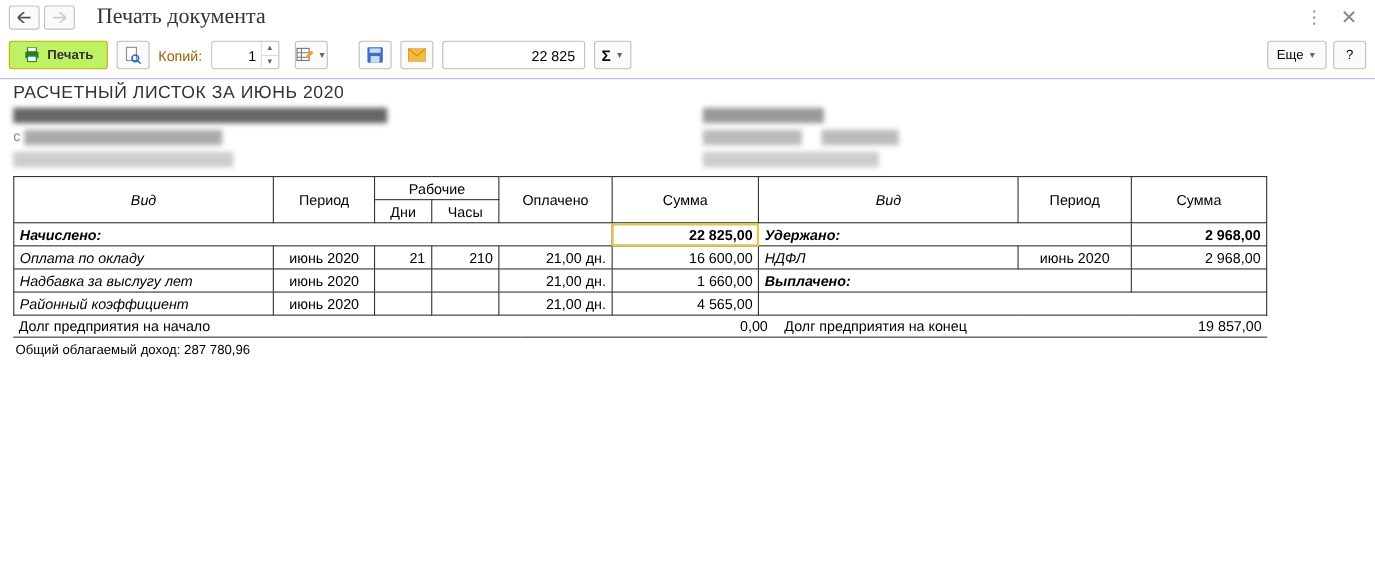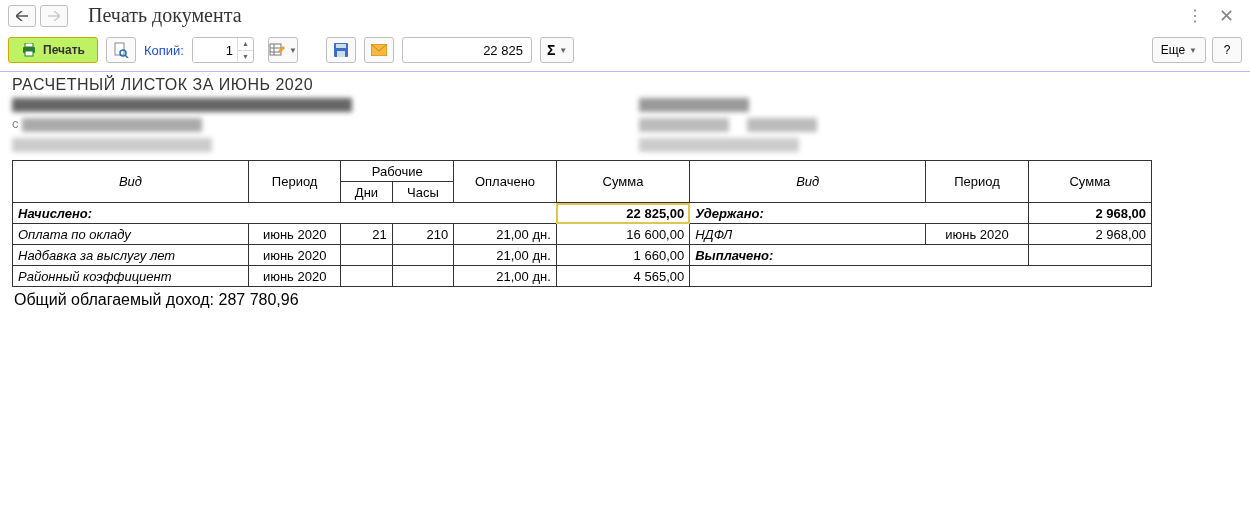--- a/index.html
+++ b/index.html
@@ -69,21 +69,21 @@
   .btn.icon-only { width: 30px; padding: 0; }
   .print-btn {
     background: #bef264;
     border-color: #c9aa00;
     font-weight: bold;
     color: #333;
     padding: 0 12px;
     gap: 6px;
   }
   .print-btn svg, .btn svg { flex-shrink: 0; }
-  .label { color: #1d4ed8; font-size: 13px; }
+  .label { color: #a16207; font-size: 13px; }
   .spin {
     display: inline-flex;
     border: 1px solid #bfbfbf;
     border-radius: 3px;
     height: 26px;
     overflow: hidden;
   }
   .spin input {
     border: none; width: 44px; text-align: right; padding: 0 4px; font-size: 13px;
   }
@@ -161,21 +161,21 @@
     outline-offset: -2px;
     text-align: right;
   }
 
   
   .doc-wrap::-webkit-scrollbar { width: 16px; }
   .doc-wrap::-webkit-scrollbar-track { background: #f0f0f0; }
   .doc-wrap::-webkit-scrollbar-thumb { background: #c8c8c8; border: 1px solid #aaa; }
 
   .summary {
-    font-size: 16px;
+    font-size: 12px;
     padding: 4px 0 0 2px;
   }
   .debt-row {
     display: flex;
     width: 1140px;
     font-size: 13px;
   }
   .debt-row > div { padding: 2px 5px; border-bottom: 1px solid #333; }
 </style>
 </head>
@@ -344,18 +344,24 @@
       <td class="ta-c">июнь 2020</td>
       <td class="ta-r"></td>
       <td class="ta-r"></td>
       <td class="ta-r">21,00 дн.</td>
       <td class="ta-r">4 565,00</td>
       <td colspan="3"></td>
     </tr>
   </tbody>
     </table>
 
+  <div class="debt-row">
+    <div style="width:461px">Долг предприятия на начало</div>
+    <div style="width:230px;text-align:right">0,00</div>
+    <div style="width:329px;padding-left:10px">Долг предприятия на конец</div>
+    <div style="width:120px;text-align:right">19 857,00</div>
+  </div>
 
   <div class="summary">
     <span>Общий облагаемый доход:</span>
     <span>287 780,96</span>
   </div>
 </div>
 
 </body></html>

